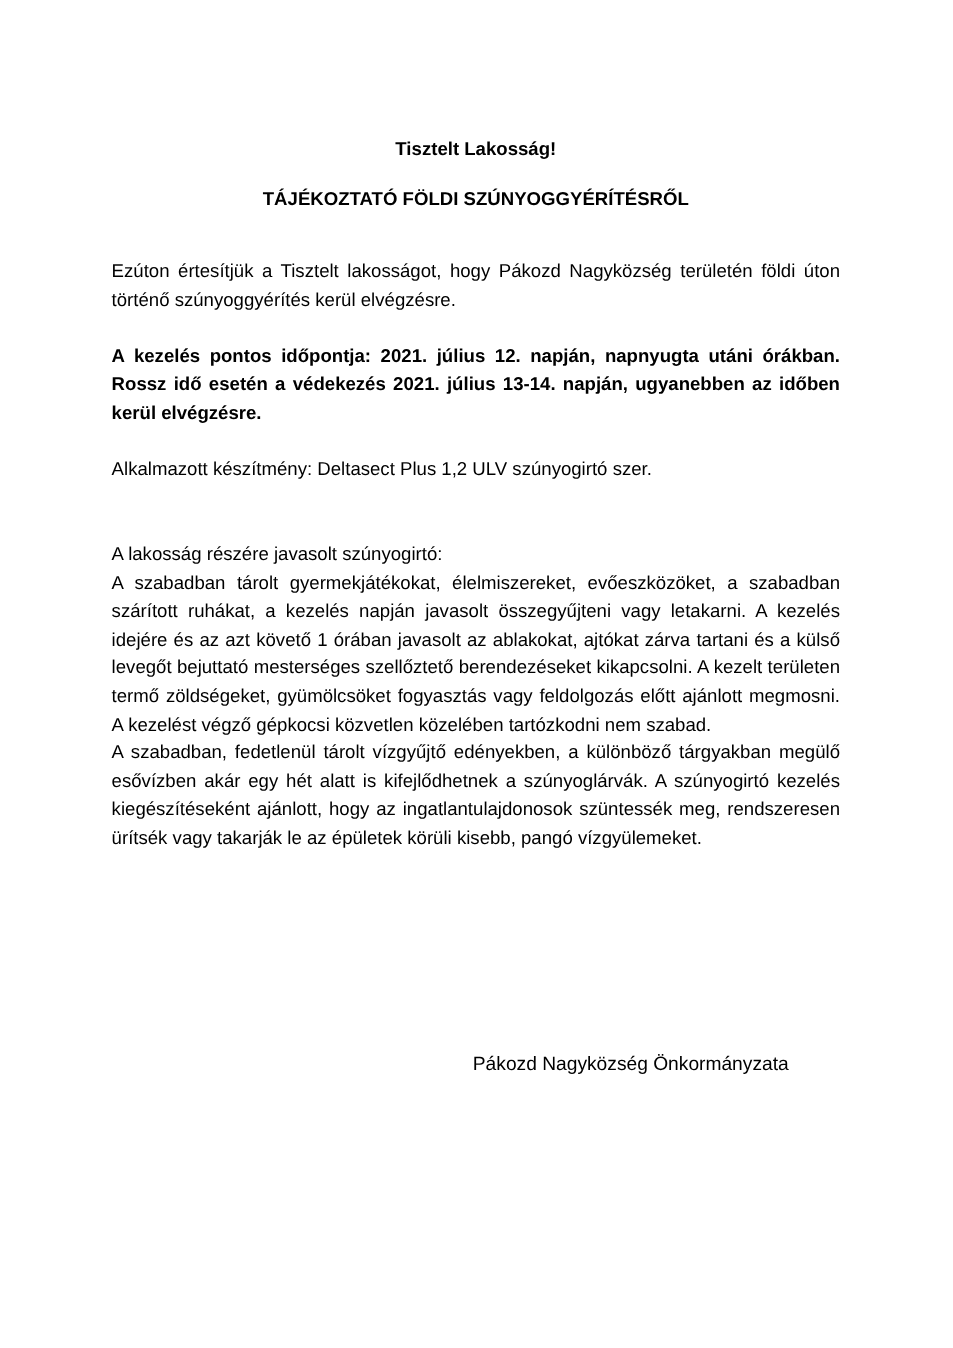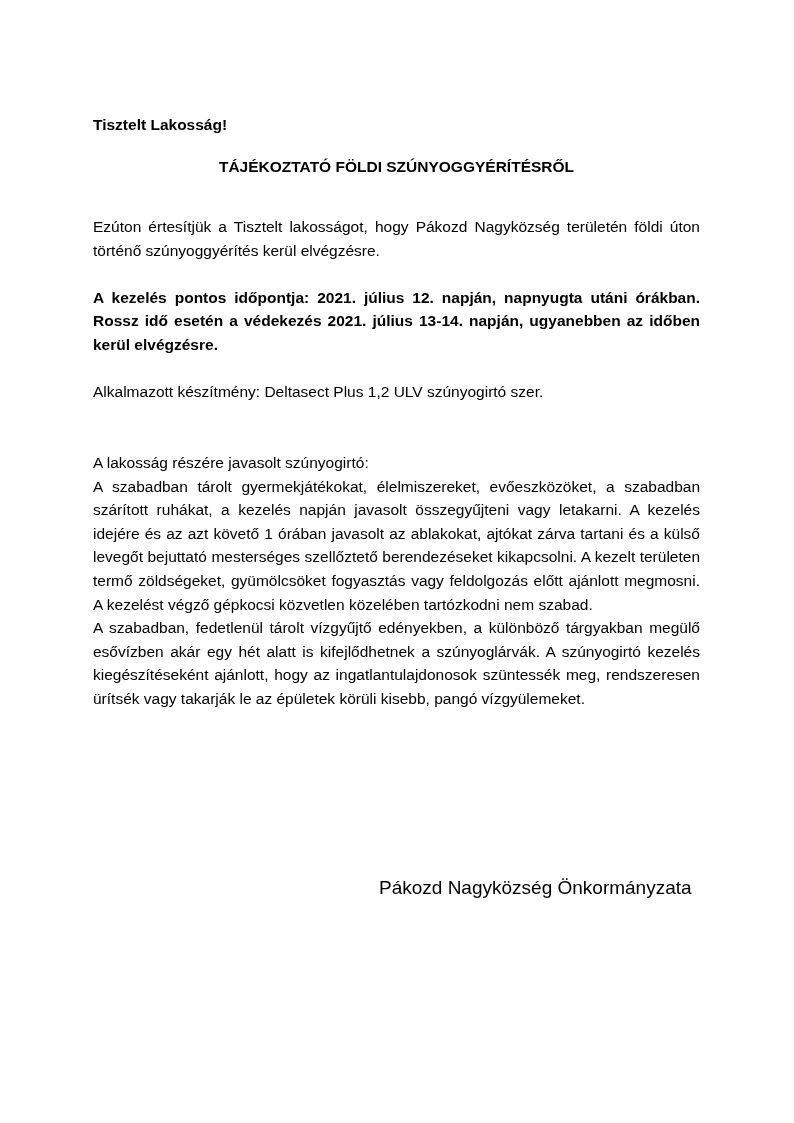--- a/index.html
+++ b/index.html
@@ -1,28 +1,28 @@
 <!DOCTYPE html>
 <html><head>
   <meta charset="utf-8">
   <style>
     html, body { margin:0; padding:0; background:#ffffff; }
     body { width:794px; height:1123px; position:relative; overflow:hidden;
            font-family:"Liberation Sans", sans-serif; color:#000; }
     .page { position:absolute; left:93px; top:0; width:607px; }
-    .greeting { position:absolute; top:115px; left:0; width:607px; text-align:left;
+    .greeting { position:absolute; top:115px; left:0; width:607px; text-align:center;
                 font-weight:bold; font-size:15.5px; line-height:20px; }
     .title { position:absolute; top:157px; left:0; width:607px; text-align:center;
              font-weight:bold; font-size:15.5px; line-height:20px; }
     .body-text { position:absolute; top:215px; left:0; width:607px;
                  font-size:15.5px; line-height:23.6px; text-align:justify; }
     .body-text p { margin:0; }
     .gap { height:23.6px; }
     .bold { font-weight:bold; }
-    .signature { position:absolute; top:878px; left:286px; font-size:19px; line-height:20px; white-space:nowrap; }
+    .signature { position:absolute; top:878px; left:301px; font-size:16px; line-height:20px; white-space:nowrap; }
   </style>
 </head>
 <body>
 
 <div class="page">
   <div class="greeting">Tisztelt Lakosság!</div>
   <div class="title">TÁJÉKOZTATÓ FÖLDI SZÚNYOGGYÉRÍTÉSRŐL</div>
 
   <div class="body-text">
     <p>Ezúton értesítjük a Tisztelt lakosságot, hogy Pákozd Nagyközség területén földi úton történő szúnyoggyérítés kerül elvégzésre.</p>

